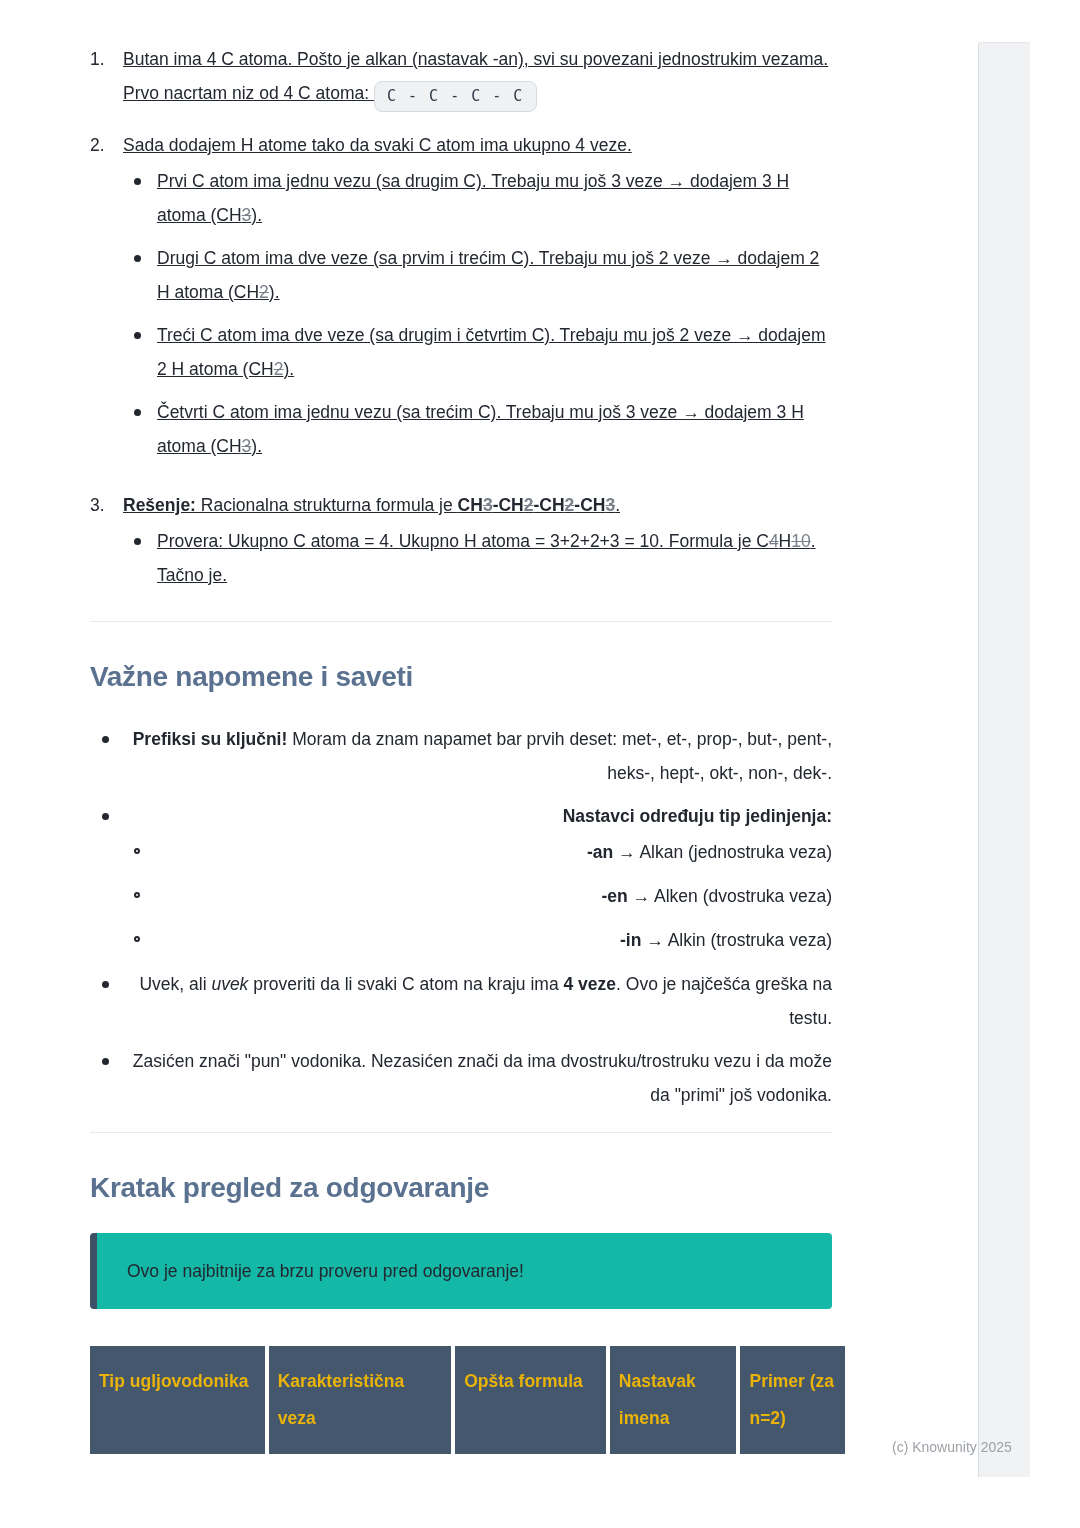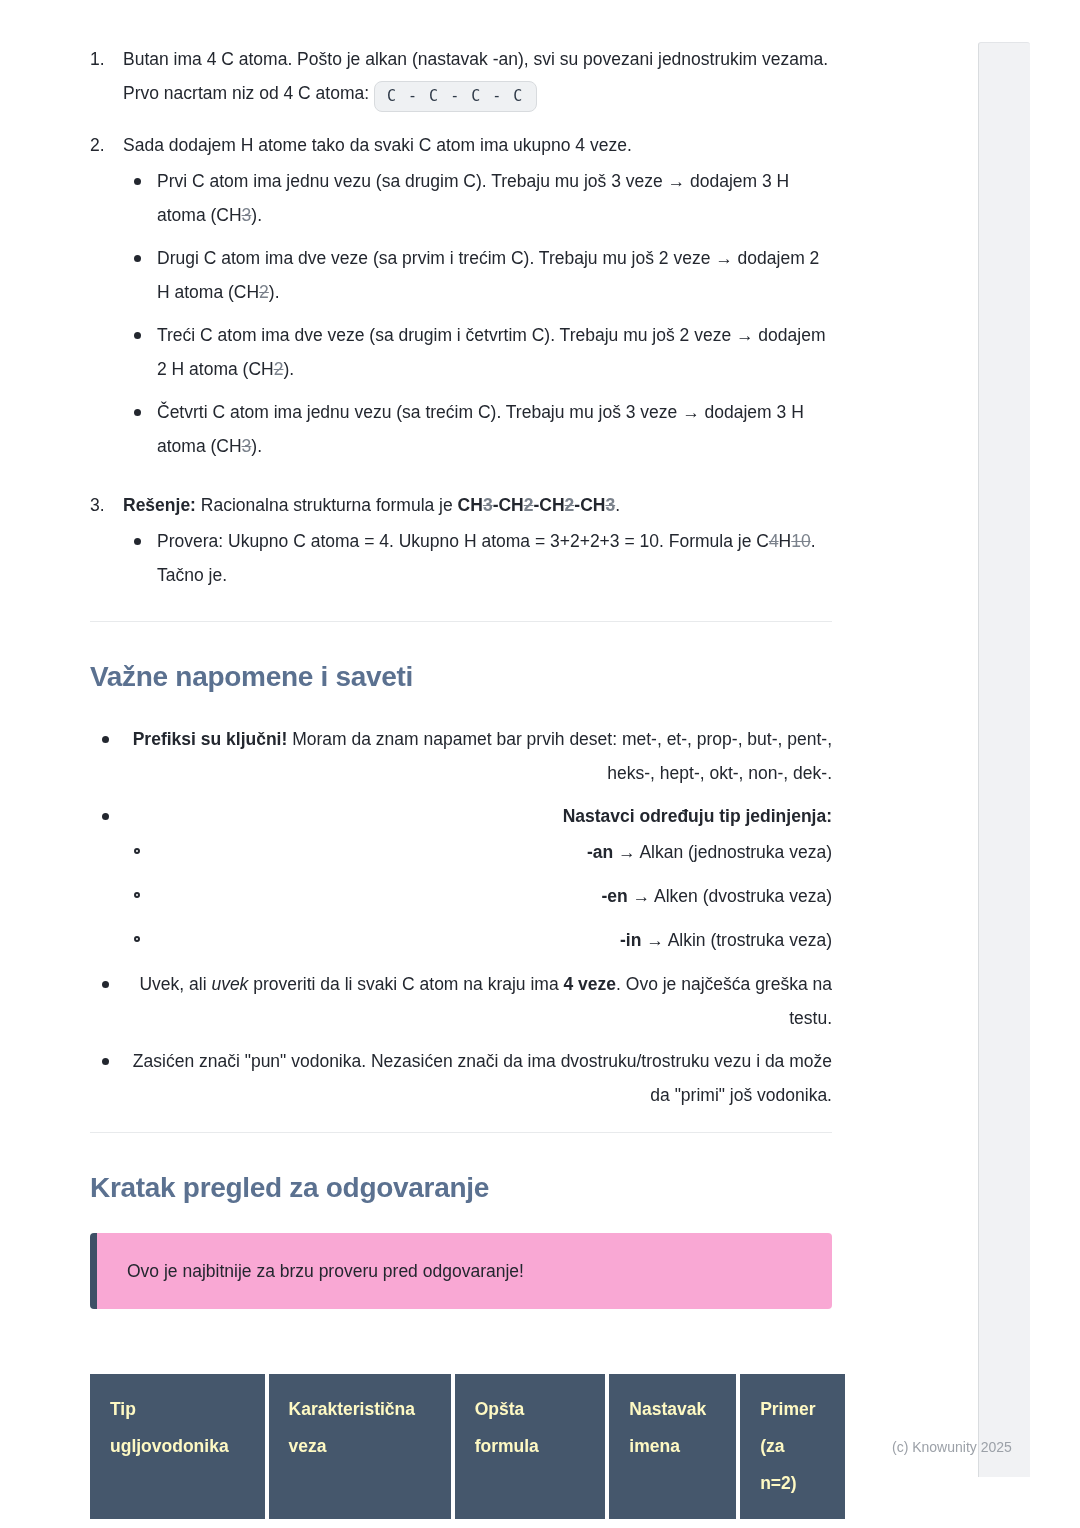--- a/index.html
+++ b/index.html
@@ -19,21 +19,21 @@
     font-size: 17.5px;
     line-height: 34px;
   }
   b { font-weight: 700; }
   i { font-style: italic; }
   .strk { color: #7b828c; text-decoration: line-through; }
 
   
   .oli { display: flex; margin-bottom: 16px; }
   .onum { flex: none; width: 33px; }
-  .obody { flex: 1; min-width: 0; }
+  .obody { flex: 1; min-width: 0; text-decoration: underline; }
 
   
   .sub { margin-top: 2px; }
   .sli { position: relative; padding-left: 34px; margin-bottom: 9px; }
   .sli > .marker {
     position: absolute; left: 11px; top: 14px;
     width: 7px; height: 7px; border-radius: 50%;
     background: #23272f;
   }
 
@@ -77,41 +77,40 @@
   h2.section {
     font-size: 28px;
     line-height: 32px;
     font-weight: 700;
     color: #5b7190;
     letter-spacing: -0.3px;
     margin: 39px 0 29px 0;
   }
 
   .callout {
-    background: #f9a8d4;
+    background: #14b8a6;
     border-left: 7px solid #3e5066;
     border-radius: 4px;
     padding: 21px 30px;
     margin-top: 27px;
   }
 
   .thead {
     display: flex;
     gap: 4px;
     margin-top: 37px;
     width: 755px;
   }
   .th {
     background: #45576c;
-    color: #fef9c3;
+    color: #eab308;
     font-weight: 700;
     font-size: 17.5px;
     line-height: 37px;
-    padding: 17px 20px;
-    margin-top: 28px;
+    padding: 17px 9px;
   }
   .th.c1 { width: 181px; }
   .th.c2 { width: 189px; }
   .th.c3 { width: 156px; }
   .th.c4 { width: 131px; }
   .th.c5 { width: 108px; }
 
   .scrollstrip {
     position: absolute;
     left: 978px; top: 42px;

